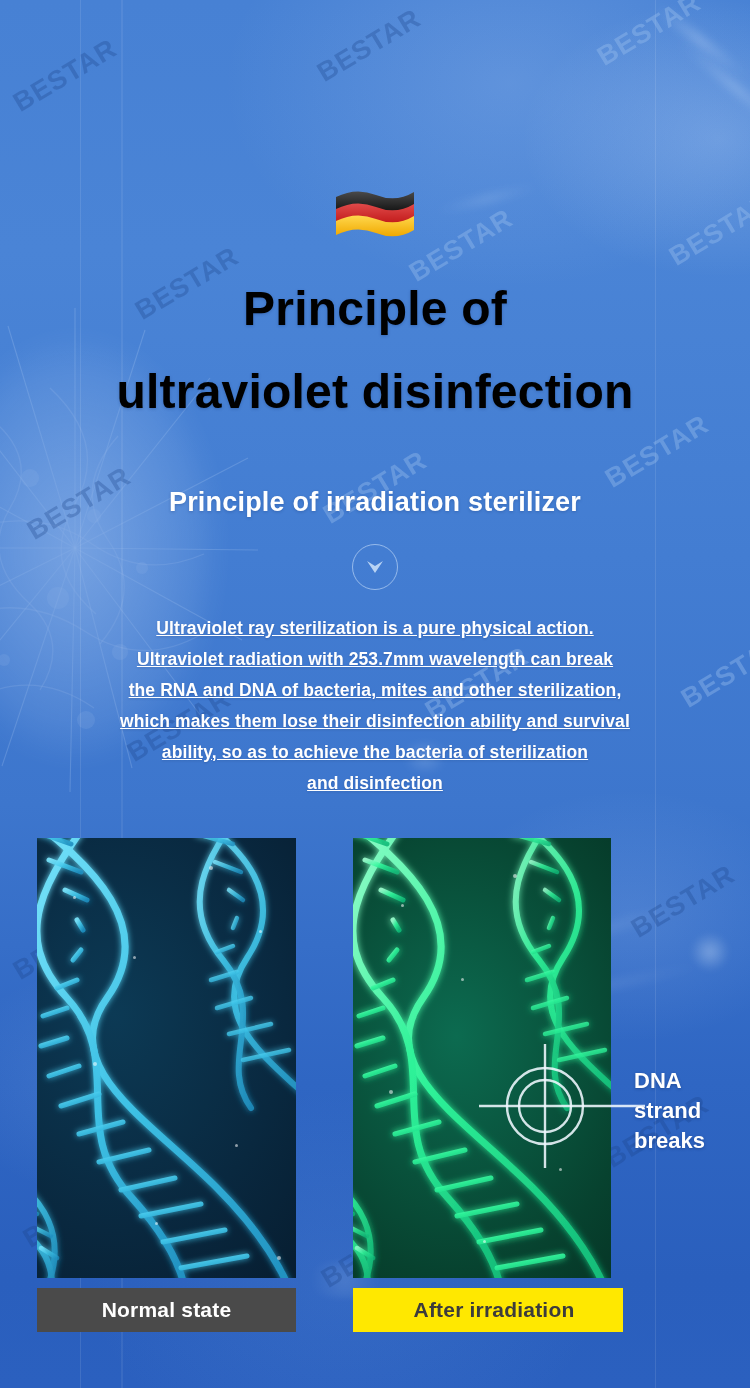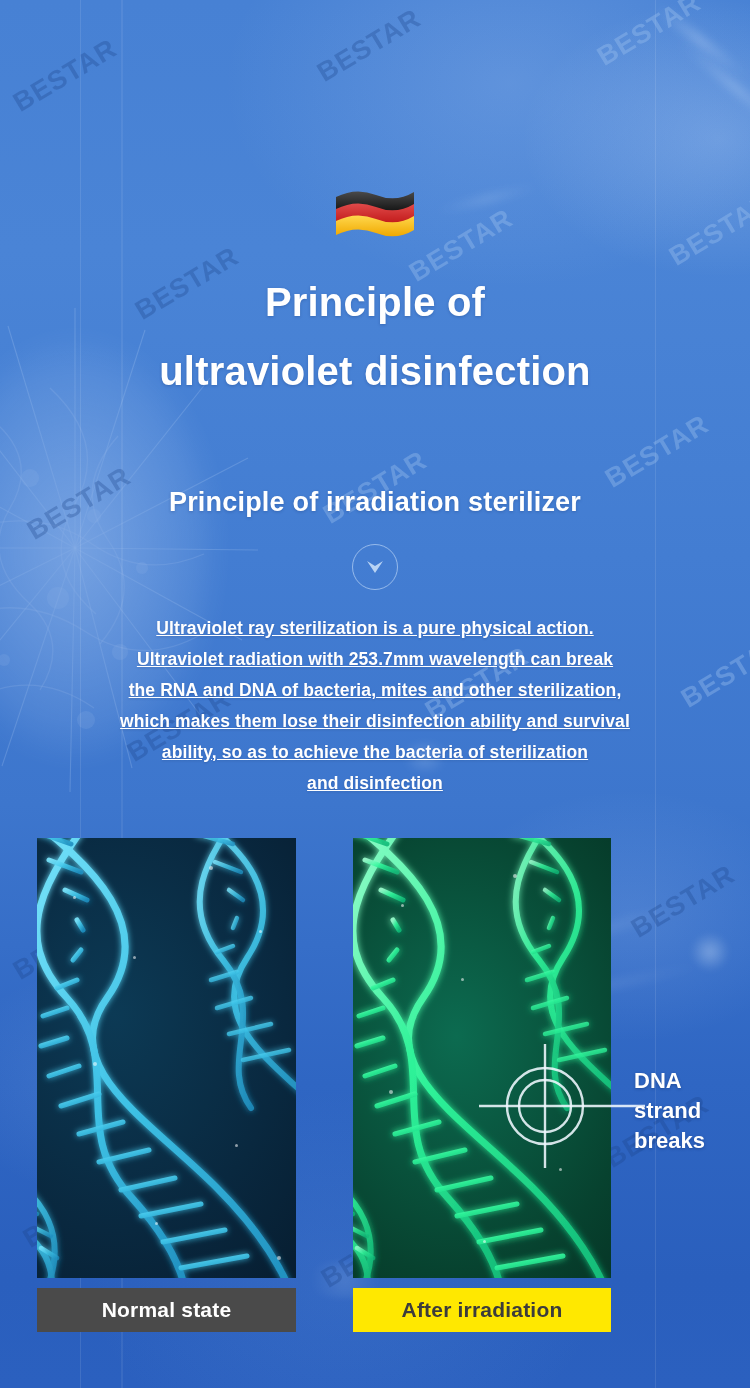--- a/index.html
+++ b/index.html
@@ -128,22 +128,22 @@
     line-height: 1;
     height: 56px;
   }
   .flag svg { display: inline-block; vertical-align: middle; }
 
   .title {
     position: absolute;
     left: 0; right: 0;
     top: 268px;
     text-align: center;
-    color: #ffffff;
-    font-size: 40px;
+    color: #000000;
+    font-size: 48px;
     font-weight: 700;
     line-height: 1.72;
     letter-spacing: 0.2px;
     text-shadow: 0 1px 3px rgba(20,50,110,0.30);
   }
 
   .subtitle {
     position: absolute;
     left: 0; right: 0;
     top: 487px;
@@ -235,20 +235,21 @@
     left: 37px;
     width: 259px;
     background: #4a4a4a;
     color: #ffffff;
   }
   .caption-right {
     left: 353px;
     width: 258px;
     background: #ffe800;
     color: #3c3c3c;
+    padding-left: 12px;
   }
 
   .dna-label {
     position: absolute;
     left: 634px;
     top: 1066px;
     width: 112px;
     color: #ffffff;
     font-size: 22px;
     font-weight: 700;

